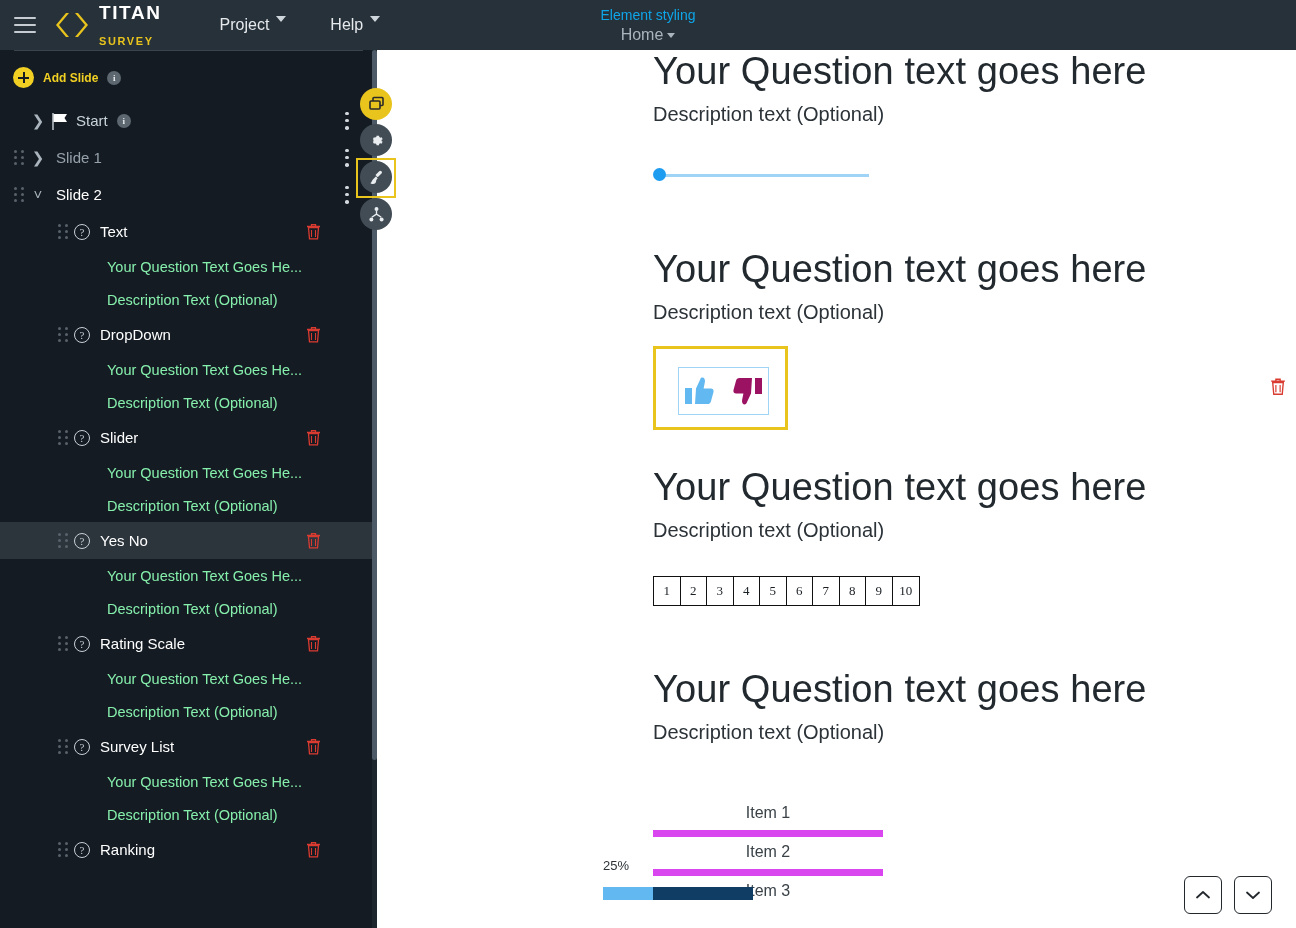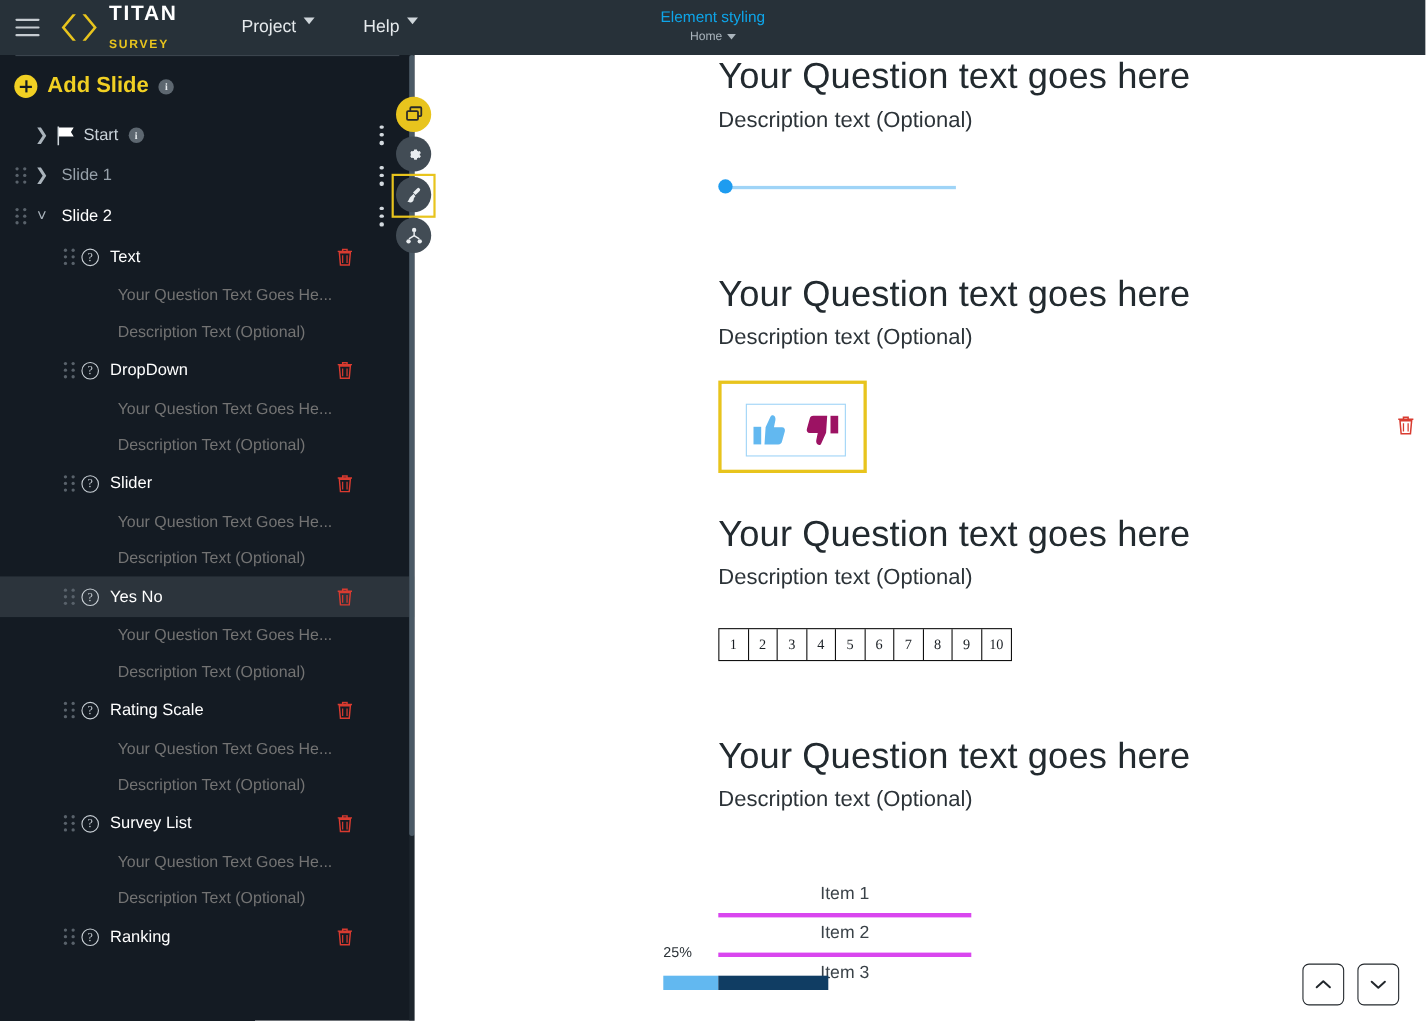--- a/index.html
+++ b/index.html
@@ -43,21 +43,21 @@
     display: flex; align-items: flex-start; gap: 7px;
   }
   .caret { width: 0; height: 0; border-left: 5px solid transparent; border-right: 5px solid transparent; border-top: 6px solid #cfd6db; }
 
   .center-title {
     position: absolute; left: 0; right: 0; top: 7px;
     text-align: center; pointer-events: none;
   }
   .center-title .ct-main { font-size: 14px; color: #0ea5e9; }
   .center-title .ct-sub {
-    font-size: 11px; color: #aab4bc; margin-top: 3px;
+    font-size: 16px; color: #aab4bc; margin-top: 3px;
     display: inline-flex; align-items: center; gap: 4px; pointer-events: auto; cursor: pointer;
   }
   .caret-sm { width: 0; height: 0; border-left: 4px solid transparent; border-right: 4px solid transparent; border-top: 5px solid #aab4bc; }
 
   
   .sidebar {
     position: absolute; top: 50px; left: 0; width: 377px; height: 878px;
     background: #141b23;
     overflow: hidden;
   }
@@ -73,21 +73,21 @@
   }
   .plus-circle {
     width: 21px; height: 21px; border-radius: 50%; background: #f1d023;
     position: relative; flex: none;
   }
   .plus-circle::before, .plus-circle::after {
     content: ""; position: absolute; background: #141b23;
   }
   .plus-circle::before { left: 5px; right: 5px; top: 9.5px; height: 2px; }
   .plus-circle::after { top: 5px; bottom: 5px; left: 9.5px; width: 2px; }
-  .add-slide-label { color: #f1d023; font-size: 20px; font-weight: bold; }
+  .add-slide-label { color: #f1d023; font-size: 12px; font-weight: bold; }
   .info-dot {
     width: 14px; height: 14px; border-radius: 50%; background: #5d6770;
     color: #e9edf0; font-size: 9px; font-weight: bold;
     display: inline-flex; align-items: center; justify-content: center;
     font-family: "Liberation Serif", serif; flex: none;
   }
 
   .tree { position: relative; }
   .row {
     position: relative; display: flex; align-items: center; height: 37px;
@@ -127,21 +127,21 @@
   .kebab i { width: 3.5px; height: 3.5px; border-radius: 50%; background: #d3d9de; display: block; }
 
   .trash {
     position: absolute; right: 56px; top: 50%; transform: translateY(-50%);
     cursor: pointer; line-height: 0;
   }
 
   .subrow {
     display: flex; align-items: center; height: 33px; padding-left: 107px;
   }
-  .subrow span { font-size: 14.5px; color: #737373; }
+  .subrow span { font-size: 14.5px; color: #86efac; }
 
   .sb-scrollbar {
     position: absolute; right: 0px; top: 0; width: 5px; height: 878px;
     background: #1d252d;
   }
   .sb-thumb {
     position: absolute; left: 0; top: 0px; width: 5px; height: 710px;
     background: #4b5a66; border-radius: 3px;
   }
 
@@ -158,21 +158,21 @@
     border: 2.5px solid #e8c41d; z-index: 55;
   }
 
   
   .canvas {
     position: absolute; top: 50px; left: 377px; width: 919px; height: 878px;
     background: #ffffff; overflow: hidden;
   }
   .q-block { position: absolute; left: 276px; }
   .q-title {
-    font-size: 33px; color: #222a2f; font-weight: normal;
+    font-size: 38px; color: #222a2f; font-weight: normal;
     white-space: nowrap; letter-spacing: 0.1px;
   }
   .q-desc {
     font-size: 20px; color: #2c3338; margin-top: 10px; white-space: nowrap;
   }
 
   
   .slider-widget { position: relative; width: 216px; height: 14px; }
   .slider-track {
     position: absolute; left: 6px; right: 0; top: 6px; height: 2.5px;
@@ -202,21 +202,21 @@
     width: 26.5px; height: 28px; border-right: 1px solid #111111;
     display: flex; align-items: center; justify-content: center;
     font-size: 13px; color: #1a1f24; font-family: "Liberation Serif", serif;
   }
   .rating div:last-child { border-right: none; }
 
   
   .slist { position: absolute; left: 276px; width: 230px; }
   .slist-item {
     text-align: center; font-size: 16px; color: #3a4248;
-    padding: 6px 0 8px 0; border-bottom: 4px solid #d946ef;
+    padding: 6px 0 8px 0; border-bottom: 7px solid #d946ef;
   }
   .slist-item.last { border-bottom: none; }
   .pct-wrap { position: absolute; left: -50px; top: 60px; width: 205px; }
   .pct-label { font-size: 13px; color: #2c3338; margin-bottom: 14px; }
   .pct-bar { display: flex; height: 13px; width: 150px; }
   .pct-fill { background: #62b8f0; }
   .pct-rest { background: #103d63; flex: 1; }
 
   
   .canvas-trash { position: absolute; right: 10px; top: 328px; cursor: pointer; line-height: 0; }

